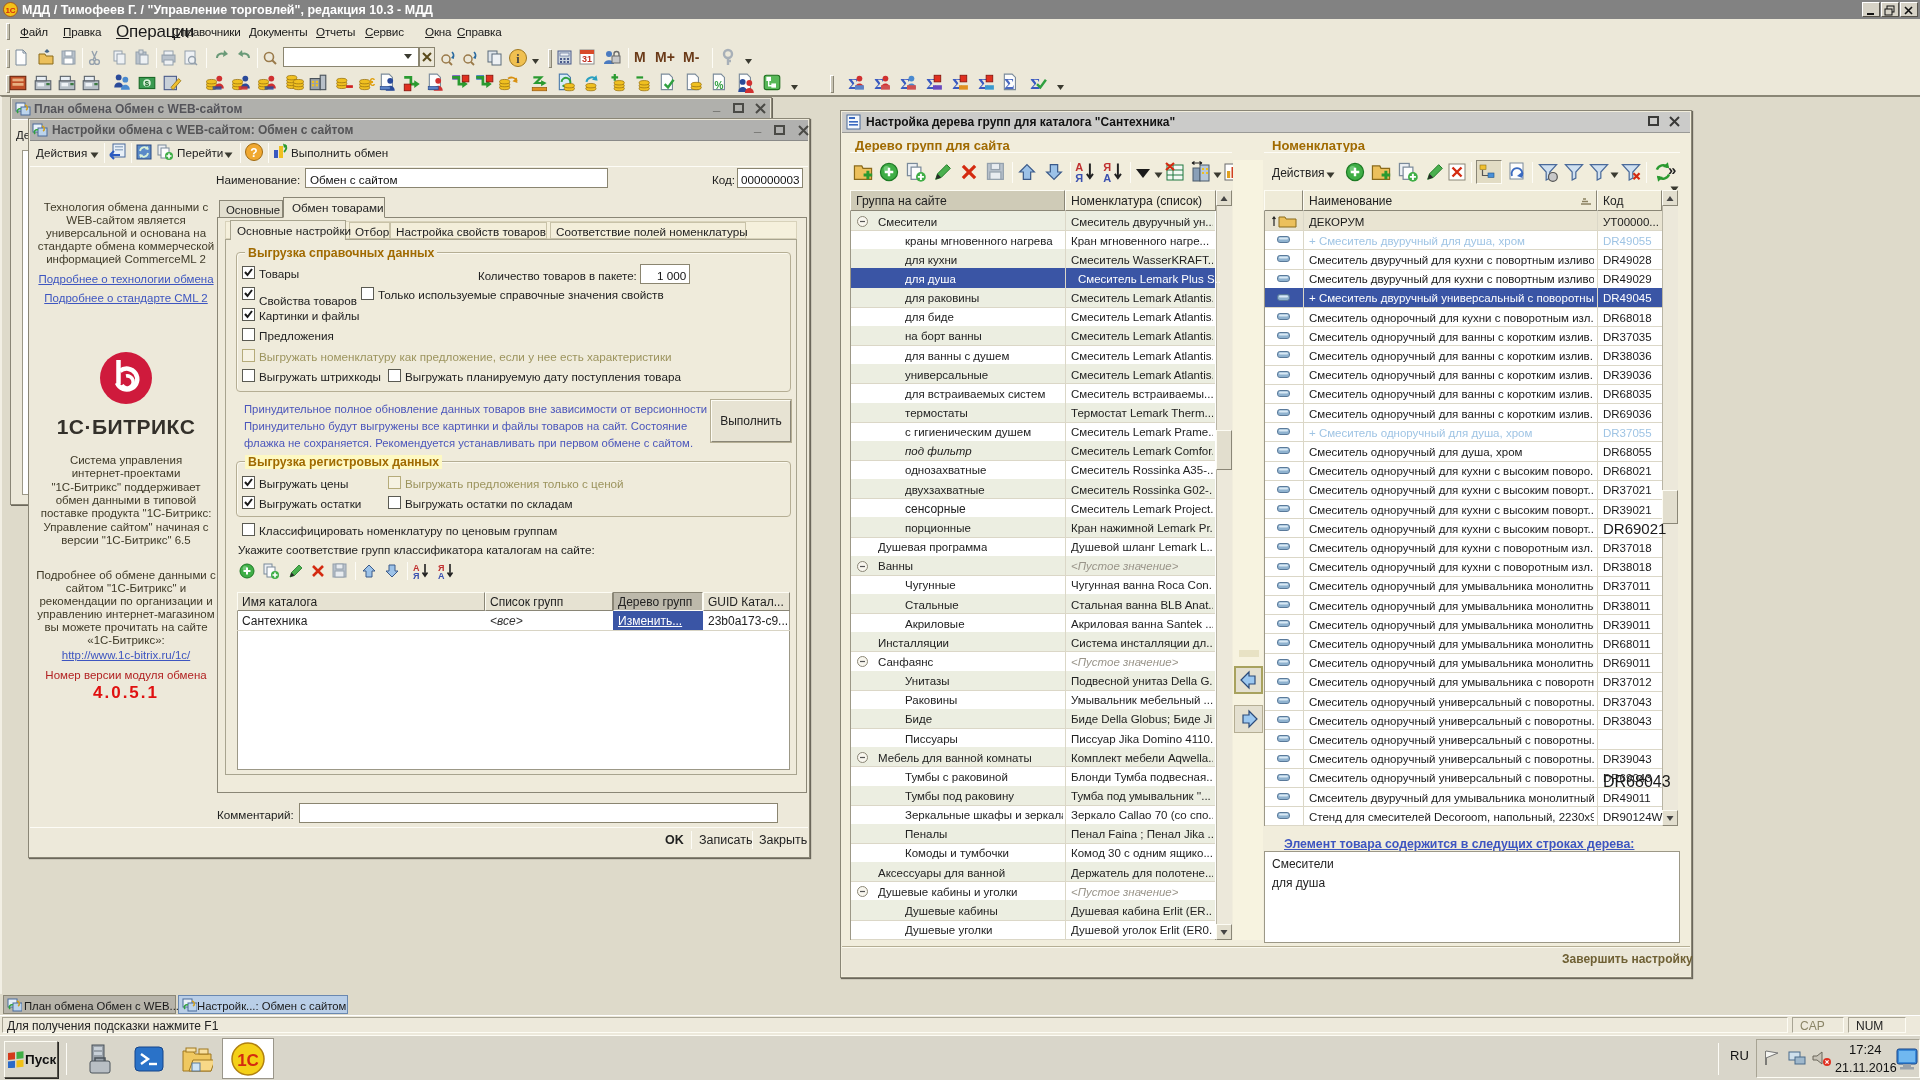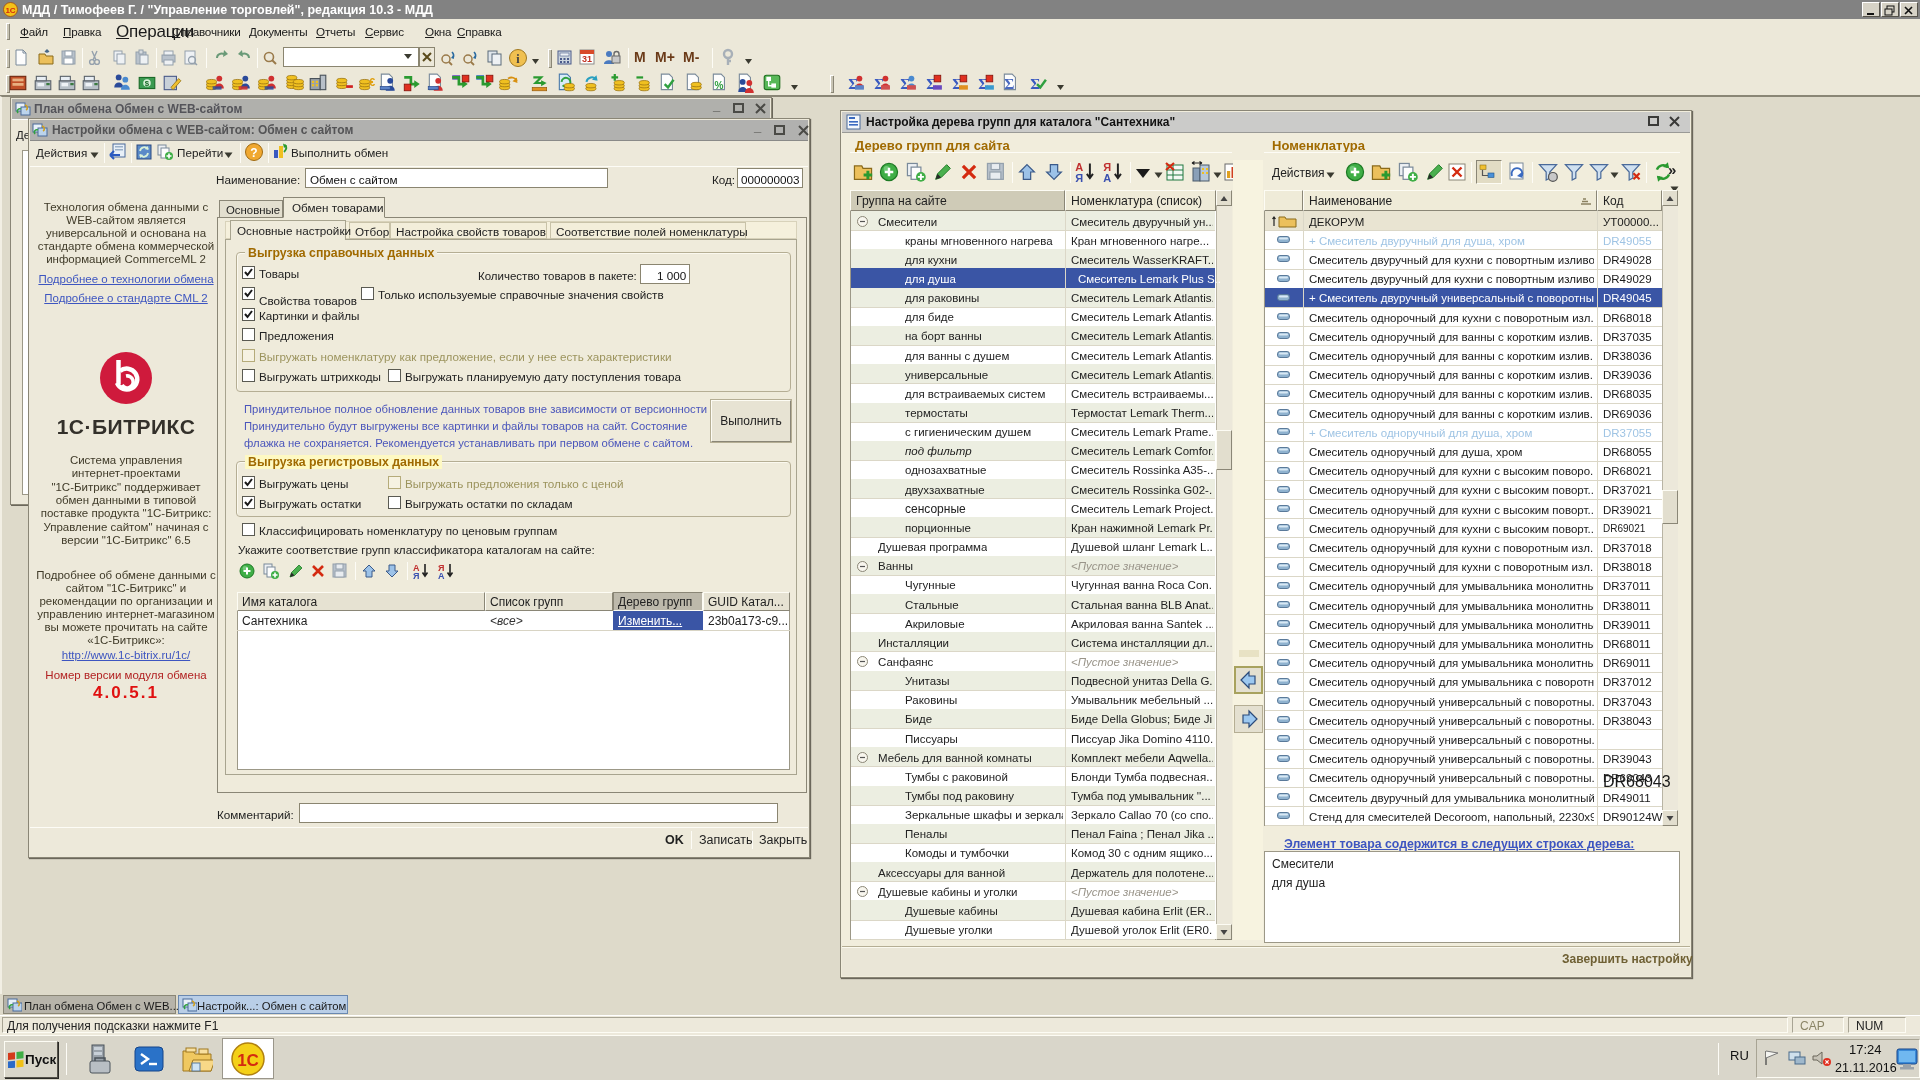--- a/index.html
+++ b/index.html
@@ -1128,21 +1128,21 @@
     <rect x="2" y="1.6" width="9" height="1.8" rx="1" fill="#d8e8f4"></rect>
   </svg>
 <div class="tx" style="left:1309px;top:502.5px;font-size:11.5px;color:#1a1a1a;max-width:285px;overflow:hidden;">Смеситель одноручный  для кухни с высоким поворт...</div>
 <div class="tx" style="left:1603px;top:502.5px;font-size:11.5px;color:#1a1a1a;">DR39021</div>
 <div class="ab" style="left:1265px;top:518.2px;width:397px;height:0.8px;background:#dbd7c7"></div>
 <svg class="icon" style="left:1277px;top:524.2px" width="13" height="7" viewBox="0 0 13 7">
     <rect x="0.5" y="0.5" width="12" height="6" rx="2.4" fill="#8fb2cf" stroke="#5a7a9a"></rect>
     <rect x="2" y="1.6" width="9" height="1.8" rx="1" fill="#d8e8f4"></rect>
   </svg>
 <div class="tx" style="left:1309px;top:521.7px;font-size:11.5px;color:#1a1a1a;max-width:285px;overflow:hidden;">Смеситель одноручный  для кухни с высоким поворт...</div>
-<div class="tx" style="left:1603px;top:521.7px;font-size:10px;color:#1a1a1a;">DR69021</div>
+<div class="tx" style="left:1603px;top:521.7px;font-size:15px;color:#1a1a1a;">DR69021</div>
 <div class="ab" style="left:1265px;top:537.4000000000001px;width:397px;height:0.8px;background:#dbd7c7"></div>
 <svg class="icon" style="left:1277px;top:543.4px" width="13" height="7" viewBox="0 0 13 7">
     <rect x="0.5" y="0.5" width="12" height="6" rx="2.4" fill="#8fb2cf" stroke="#5a7a9a"></rect>
     <rect x="2" y="1.6" width="9" height="1.8" rx="1" fill="#d8e8f4"></rect>
   </svg>
 <div class="tx" style="left:1309px;top:540.9px;font-size:11.5px;color:#1a1a1a;max-width:285px;overflow:hidden;">Смеситель одноручный  для кухни с поворотным изл...</div>
 <div class="tx" style="left:1603px;top:540.9px;font-size:11.5px;color:#1a1a1a;">DR37018</div>
 <div class="ab" style="left:1265px;top:556.6px;width:397px;height:0.8px;background:#dbd7c7"></div>
 <svg class="icon" style="left:1277px;top:562.5999999999999px" width="13" height="7" viewBox="0 0 13 7">
     <rect x="0.5" y="0.5" width="12" height="6" rx="2.4" fill="#8fb2cf" stroke="#5a7a9a"></rect>

